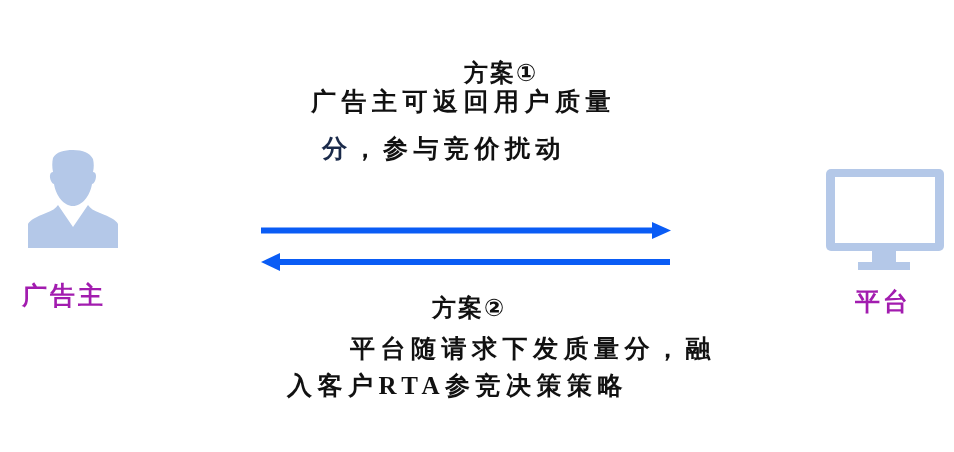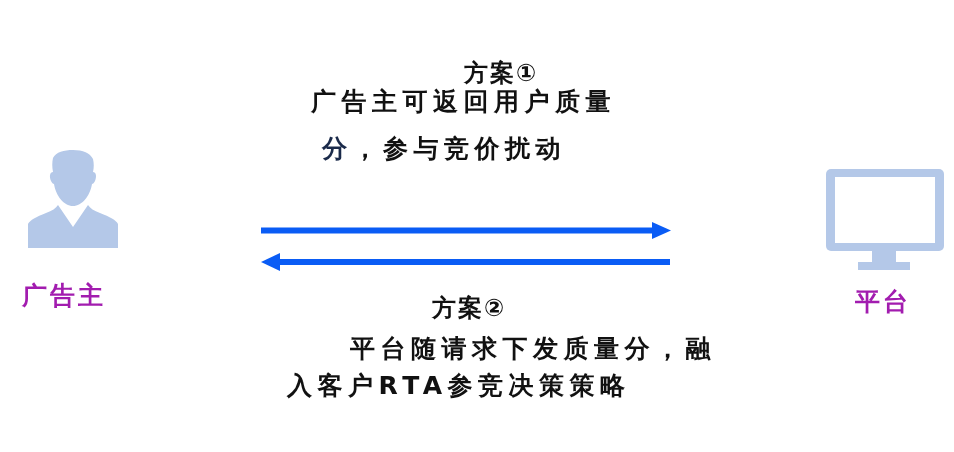--- a/index.html
+++ b/index.html
@@ -86,14 +86,14 @@
   <div class="abs block-title" style="left:432px; top:61px;margin-left:32px;">方案①</div>
   <div class="abs block-line" style="left:311px; top:89px;">广告主可返回用户质量</div>
   <div class="abs block-line" style="left:322px; top:136px;">
     <span class="dark-navy">分</span><span>，参与竞价扰动</span>
   </div>
 </div>
 
 <div class="abs text-block" style="left:0; top:0;">
   <div class="abs block-title" style="left:432px; top:296px;">方案②</div>
   <div class="abs block-line" style="left:302px; top:336px;margin-left:48px;">平台随请求下发质量分，融</div>
-  <div class="abs block-line" style="left:287px; top:373px;">入客户RTA参竞决策策略</div>
+  <div class="abs block-line" style="left:287px; top:373px;font-family:Liberation Serif, serif;">入客户RTA参竞决策策略</div>
 </div>
 
 </body></html>

